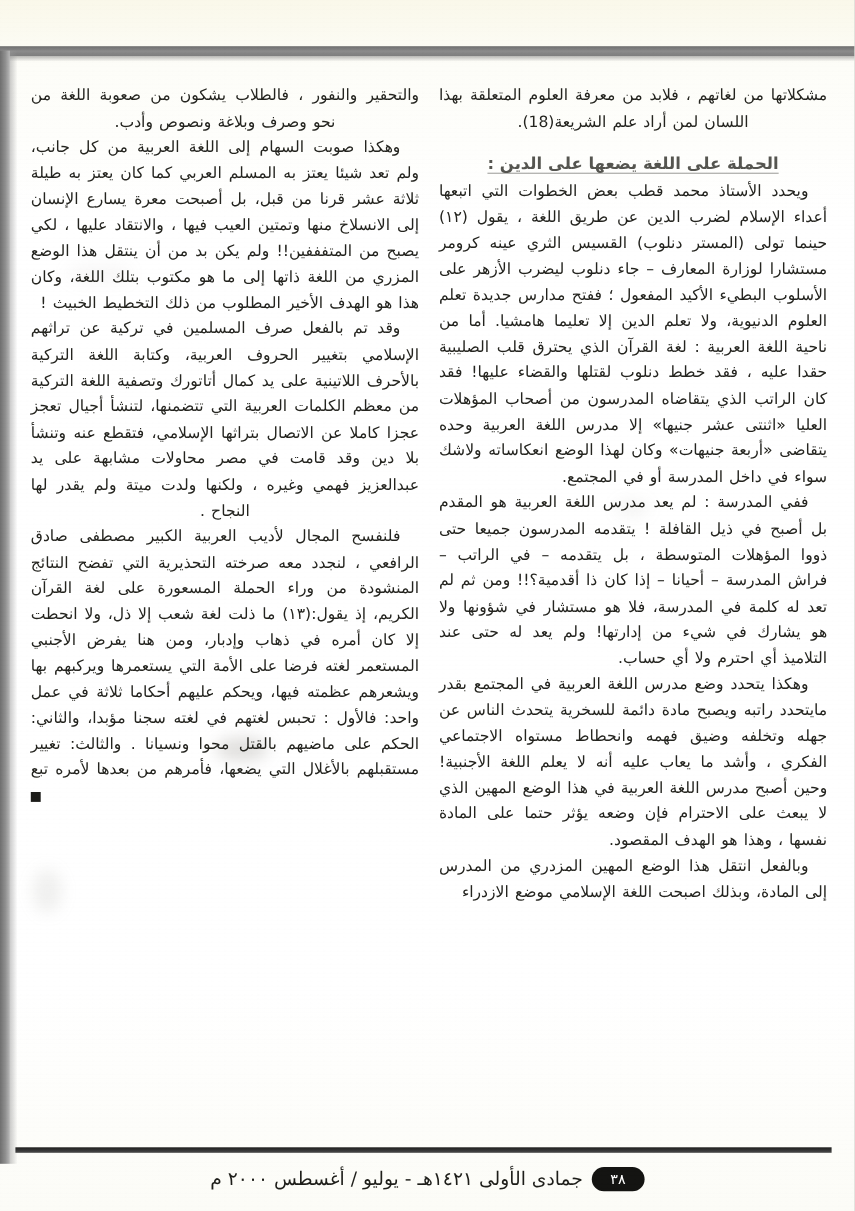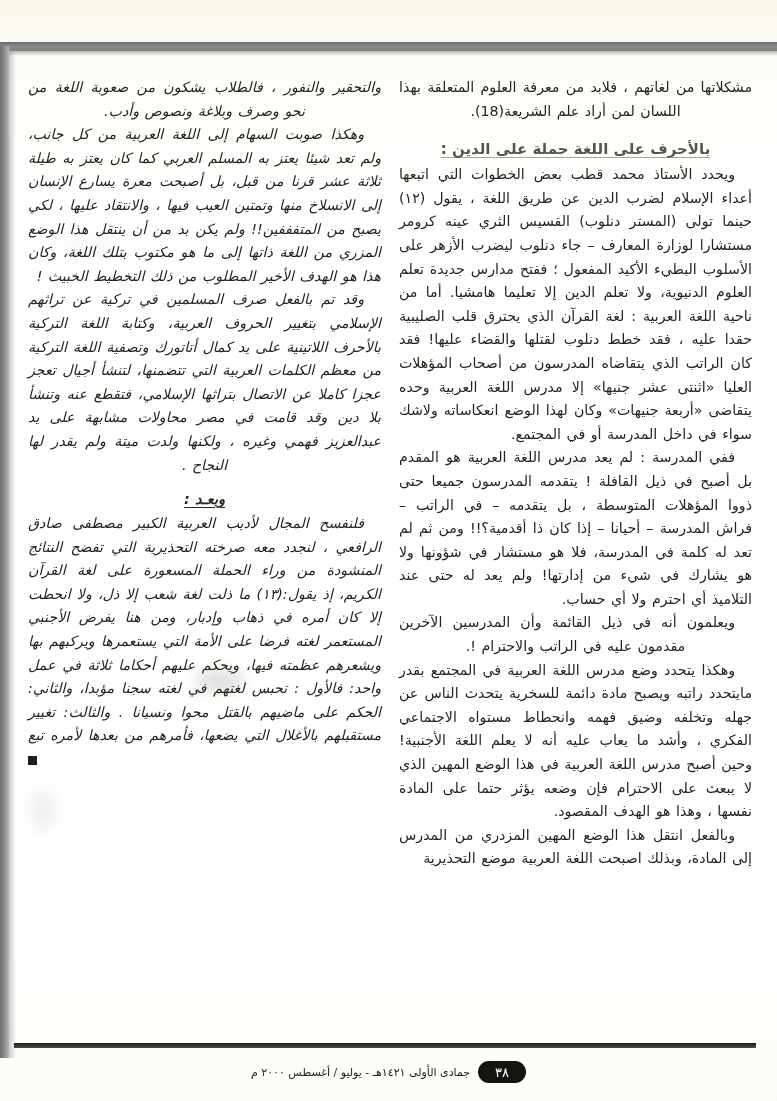--- a/index.html
+++ b/index.html
@@ -83,21 +83,21 @@
     height: 950px;
     display: flex;
     flex-direction: row;
     gap: 18px;
   }
   .col {
     width: 353px;
     box-sizing: border-box;
   }
   .col-right { order: 1; }
-  .col-left  { order: 2; font-style: italic; }
+  .col-left  { order: 2; }
 
   p.body {
     margin: 0;
     font-size: 14.2px;
     line-height: 23.6px;
     text-align: justify;
     text-align-last: right;
     color: #24241f;
     letter-spacing: 0px;
     word-spacing: 1px;
@@ -146,21 +146,21 @@
     top: 1052px;
     width: 777px;
     height: 40px;
     display: flex;
     flex-direction: row;
     align-items: center;
     justify-content: center;
     gap: 8px;
   }
   .footer-text {
-    font-size: 11px;
+    font-size: 17px;
     color: #1e1e1a;
     letter-spacing: 0.2px;
     white-space: nowrap;
   }
   .page-badge {
     display: inline-flex;
     align-items: center;
     justify-content: center;
     min-width: 34px;
     height: 22px;
@@ -199,43 +199,41 @@
   <div class="scan-blotch blotch-a"></div>
   <div class="scan-blotch blotch-b"></div>
   <div class="scan-blotch blotch-c"></div>
   <div class="scan-blotch blotch-d"></div>
 
   <div class="columns">
 
     <div class="col col-right">
       <p class="body last-center">مشكلاتها من لغاتهم ، فلابد من معرفة العلوم المتعلقة بهذا اللسان لمن أراد علم الشريعة(18).</p>
 
-      <h2 class="section-heading">بالأحرف على اللغة حملة على الدين :</h2>
+      <h2 class="section-heading">الحملة على اللغة يضعها على الدين :</h2>
 
 
       <p class="body indent">ويحدد الأستاذ محمد قطب بعض الخطوات التي اتبعها أعداء الإسلام لضرب الدين عن طريق اللغة ، يقول (١٢) حينما تولى (المستر دنلوب) القسيس الثري عينه كرومر مستشارا لوزارة المعارف – جاء دنلوب ليضرب الأزهر على الأسلوب البطيء الأكيد المفعول ؛ ففتح مدارس جديدة تعلم العلوم الدنيوية، ولا تعلم الدين إلا تعليما هامشيا. أما من ناحية اللغة العربية : لغة القرآن الذي يحترق قلب الصليبية حقدا عليه ، فقد خطط دنلوب لقتلها والقضاء عليها! فقد كان الراتب الذي يتقاضاه المدرسون من أصحاب المؤهلات العليا «اثنتى عشر جنيها» إلا مدرس اللغة العربية وحده يتقاضى «أربعة جنيهات» وكان لهذا الوضع انعكاساته ولاشك سواء في داخل المدرسة أو في المجتمع.</p>
 
       <p class="body indent">ففي المدرسة : لم يعد مدرس اللغة العربية هو المقدم بل أصبح في ذيل القافلة ! يتقدمه المدرسون جميعا حتى ذووا المؤهلات المتوسطة ، بل يتقدمه – في الراتب – فراش المدرسة – أحيانا – إذا كان ذا أقدمية؟!! ومن ثم لم تعد له كلمة في المدرسة، فلا هو مستشار في شؤونها ولا هو يشارك في شيء من إدارتها! ولم يعد له حتى عند التلاميذ أي احترم ولا أي حساب.</p>
 
-      <p class="body indent last-center">ويعلمون أنه في ذيل القائمة وأن المدرسين الآخرين مقدمون عليه في الراتب والاحترام !.</p>
 
       <p class="body indent">وهكذا يتحدد وضع مدرس اللغة العربية في المجتمع بقدر مايتحدد راتبه ويصبح مادة دائمة للسخرية يتحدث الناس عن جهله وتخلفه وضيق فهمه وانحطاط مستواه الاجتماعي الفكري ، وأشد ما يعاب عليه أنه لا يعلم اللغة الأجنبية! وحين أصبح مدرس اللغة العربية في هذا الوضع المهين الذي لا يبعث على الاحترام فإن وضعه يؤثر حتما على المادة نفسها ، وهذا هو الهدف المقصود.</p>
 
-      <p class="body indent">وبالفعل انتقل هذا الوضع المهين المزدري من المدرس إلى المادة، وبذلك اصبحت اللغة العربية موضع التحذيرية</p>
+      <p class="body indent">وبالفعل انتقل هذا الوضع المهين المزدري من المدرس إلى المادة، وبذلك اصبحت اللغة الإسلامي موضع الازدراء</p>
     </div>
 
     <div class="col col-left">
       <p class="body last-center">والتحقير والنفور ، فالطلاب يشكون من صعوبة اللغة من نحو وصرف وبلاغة ونصوص وأدب.</p>
 
       <p class="body indent"><span>وهكذا صوبت السهام إلى اللغة العربية من كل جانب، ولم تعد شيئا يعتز به المسلم العربي كما كان يعتز به طيلة ثلاثة عشر قرنا من قبل، بل أصبحت معرة يسارع الإنسان إلى الانسلاخ منها وتمتين العيب فيها ، والانتقاد عليها ، لكي يصبح من المتفففين!! ولم يكن بد من أن ينتقل هذا الوضع المزري من اللغة ذاتها إلى ما هو مكتوب بتلك اللغة، وكان هذا هو الهدف الأخير المطلوب من ذلك التخطيط الخبيث !</span></p>
 
 
       <p class="body indent last-center">وقد تم بالفعل صرف المسلمين في تركية عن تراثهم الإسلامي بتغيير الحروف العربية، وكتابة اللغة التركية بالأحرف اللاتينية على يد كمال أتاتورك وتصفية اللغة التركية من معظم الكلمات العربية التي تتضمنها، لتنشأ أجيال تعجز عجزا كاملا عن الاتصال بتراثها الإسلامي، فتقطع عنه وتنشأ بلا دين وقد قامت في مصر محاولات مشابهة على يد عبدالعزيز فهمي وغيره ، ولكنها ولدت ميتة ولم يقدر لها النجاح .</p>
 
-      <h3 class="sub-heading">وبعـد :</h3>
 
       <p class="body indent last-left"><span>فلنفسح المجال لأديب العربية الكبير مصطفى صادق الرافعي ، لنجدد معه صرخته التحذيرية التي تفضح النتائج المنشودة من وراء الحملة المسعورة على لغة القرآن الكريم، إذ يقول:(١٣) ما ذلت لغة شعب إلا ذل، ولا انحطت إلا كان أمره في ذهاب وإدبار، ومن هنا يفرض الأجنبي المستعمر لغته فرضا على الأمة التي يستعمرها ويركبهم بها ويشعرهم عظمته فيها، ويحكم عليهم أحكاما ثلاثة في عمل واحد: فالأول : تحبس لغتهم في لغته سجنا مؤبدا، والثاني: الحكم على ماضيهم بالقتل محوا ونسيانا . والثالث: تغيير مستقبلهم بالأغلال التي يضعها، فأمرهم من بعدها لأمره تبع</span><span class="endmark"></span></p>
     </div>
 
   </div>
 
   <div class="footer-rule"></div>
 
   <div class="footer">
     <span class="page-badge">٣٨</span>

